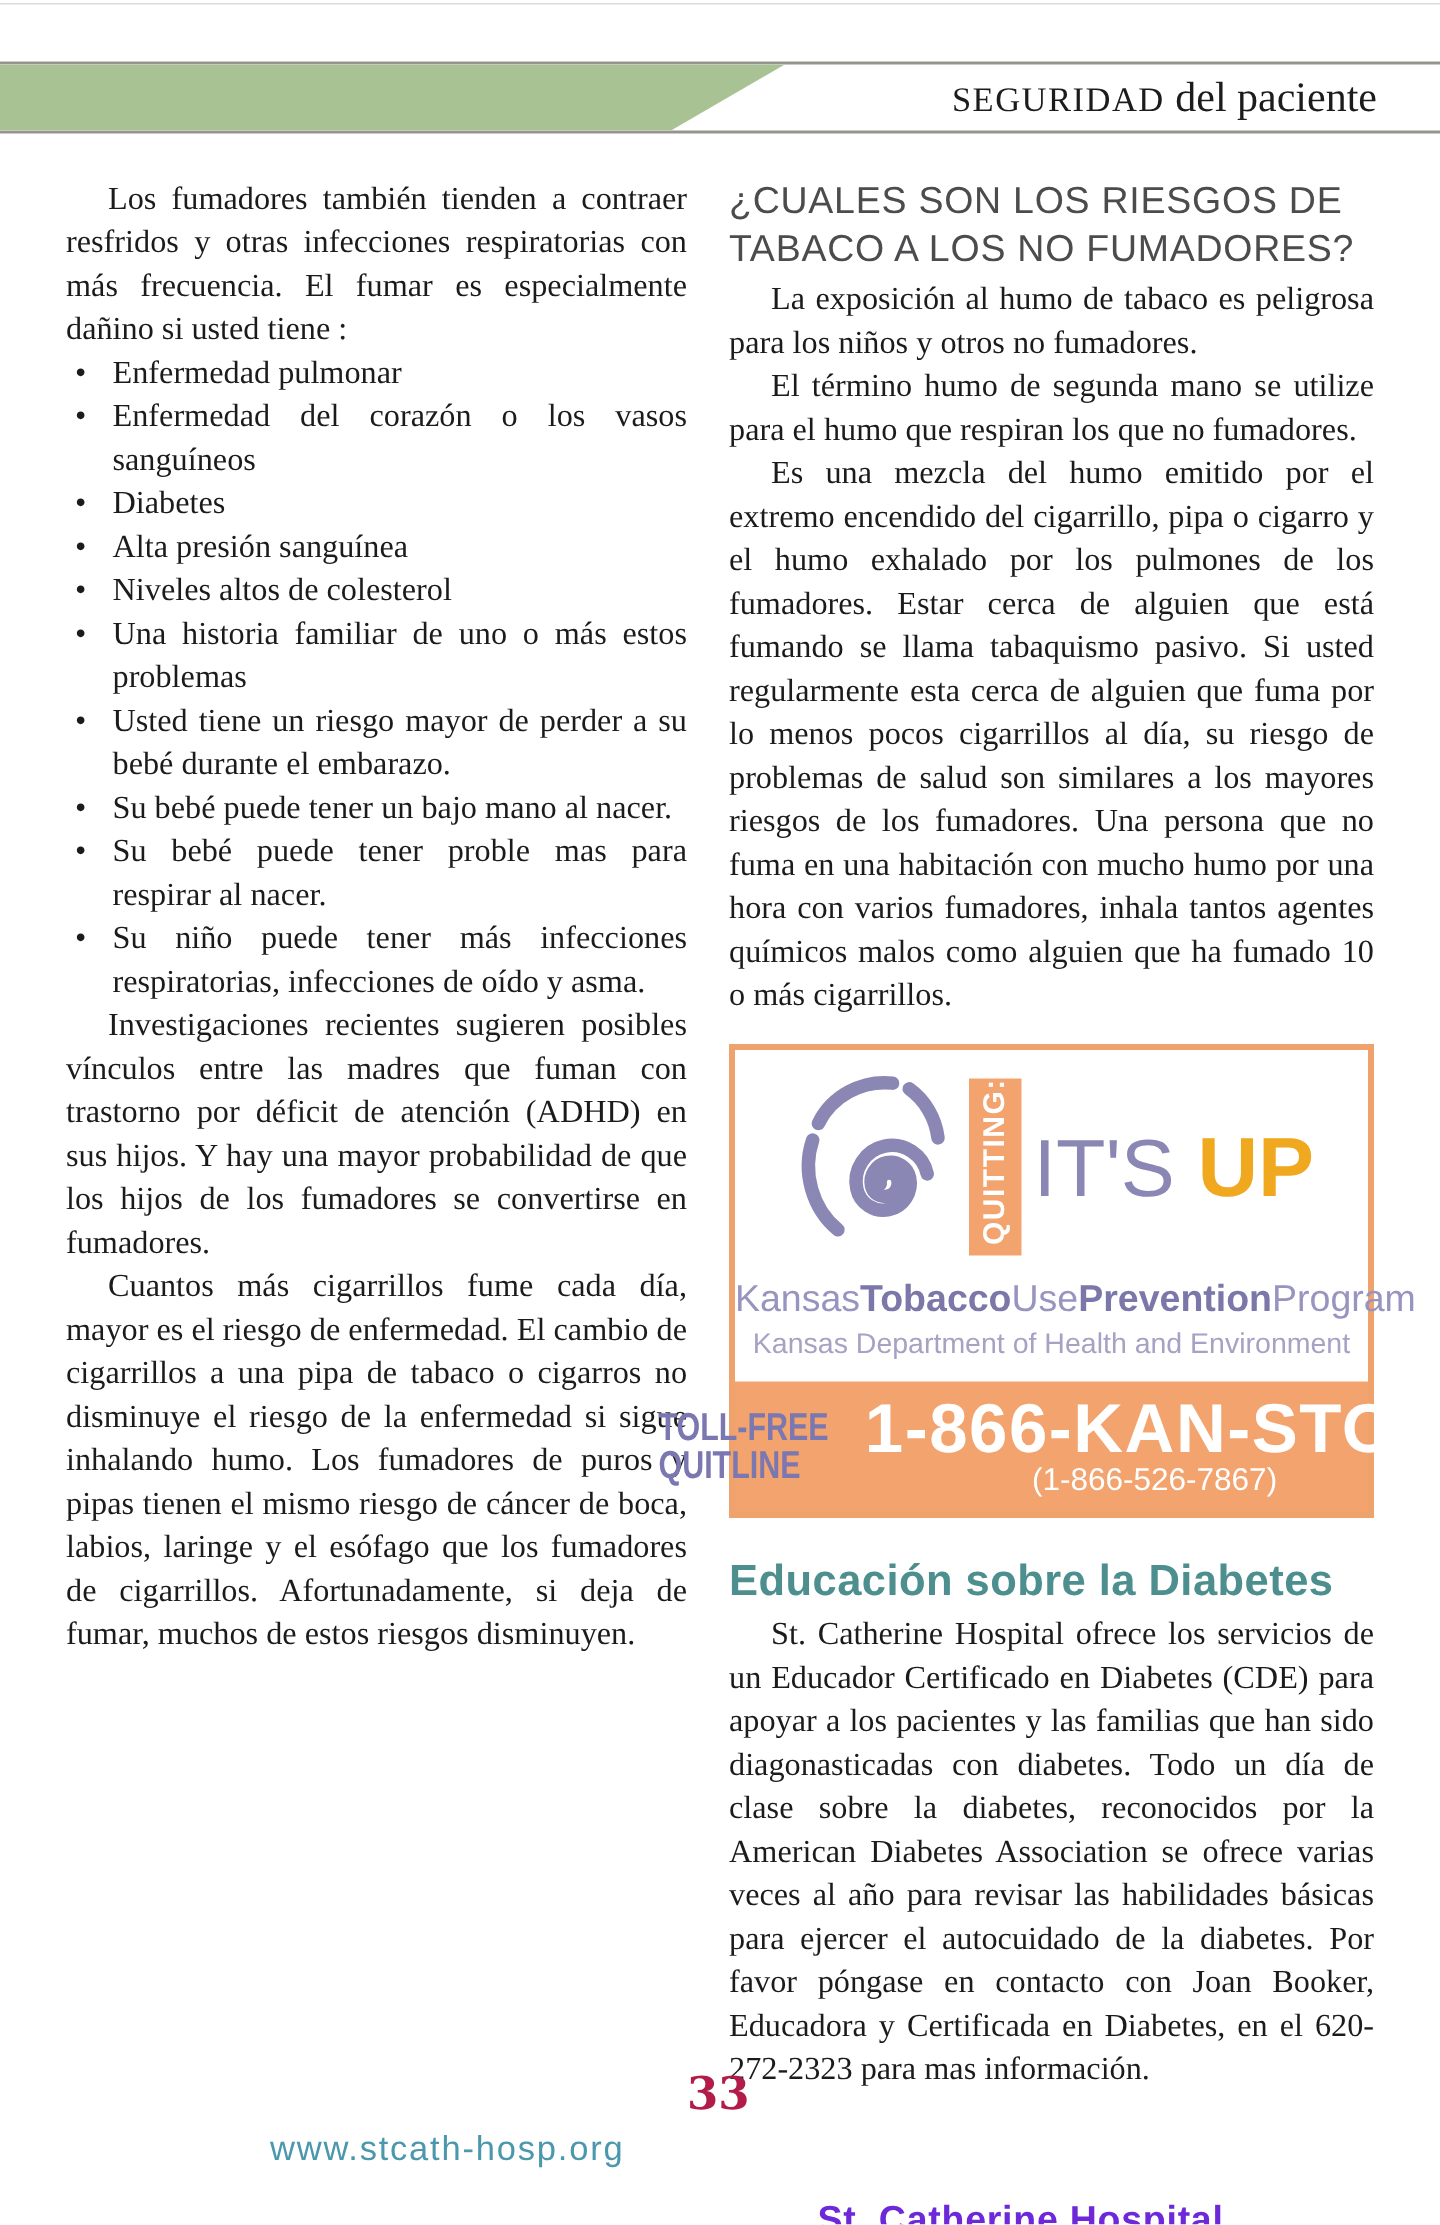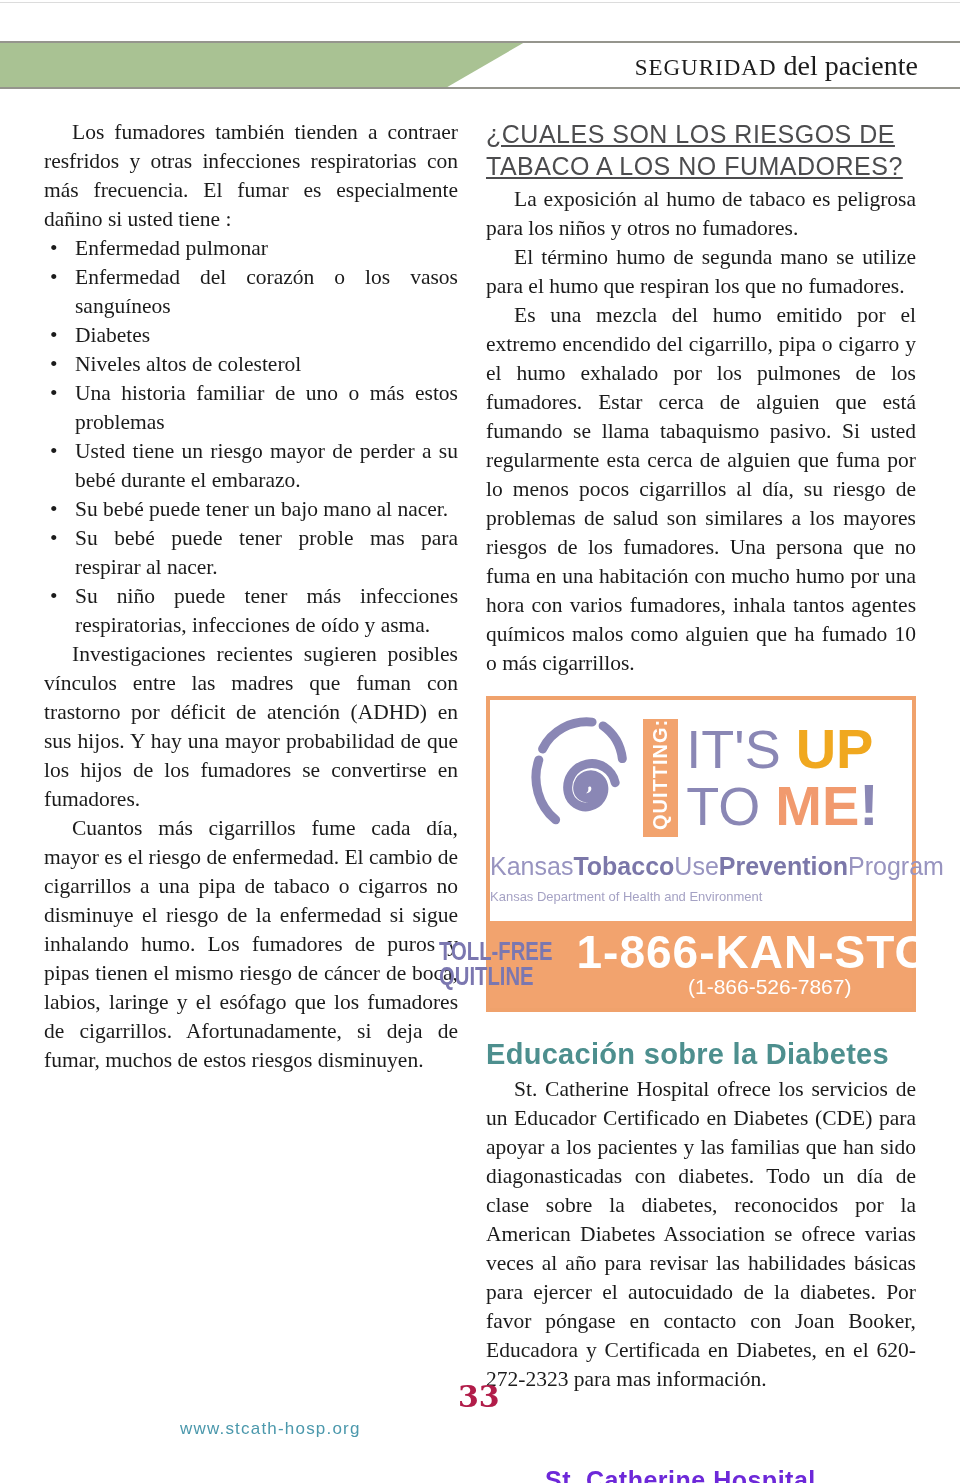--- a/index.html
+++ b/index.html
@@ -39,21 +39,20 @@
   .col-right { position:absolute; left:486px; top:118px; width:430px; }
   p.para { margin:0; text-indent:28px; }
   ul.bullets { margin:0; padding:0; list-style:none; }
   ul.bullets li { position:relative; padding-left:31px; }
   ul.bullets li::before { content:"\2022"; position:absolute; left:6px; }
   .gray-heading {
     font-family:"Liberation Sans", sans-serif;
     font-size:25px; line-height:32px; color:#4c4c4e;
     letter-spacing:0.5px; margin:0 0 3px 0; font-weight:400;
     text-align:left;
-    text-decoration:underline;
   }
   
   .ad-box {
     margin-top:18px;
     border:4px solid #f0a26c;
     background:#ffffff;
     font-family:"Liberation Sans", sans-serif;
   }
   .ad-top { display:flex; align-items:center; justify-content:center; gap:8px; padding:10px 4px 0 4px; }
   .quitting-box {
@@ -62,21 +61,21 @@
     font-weight:bold; font-size:20px; letter-spacing:1px;
     padding:7px 3px; height:104px; text-align:center;
   }
   .ad-headline { line-height:0.98; white-space:nowrap; }
   .hl-purple { color:#8a87b5; font-size:54px; font-weight:500; }
   .hl-gold   { color:#f0a81f; font-size:56px; font-weight:bold; }
   .hl-salmon { color:#f19a6e; font-size:56px; font-weight:bold; }
   .hl-bang   { color:#8a87b5; font-size:58px; font-weight:bold; }
   .ad-wordmark { text-align:left; font-size:25px; color:#9894c0; margin-top:6px; white-space:nowrap; }
   .ad-wordmark b { color:#7b77a9; }
-  .ad-subline { font-size:13px; color:#a5a2c4; margin:1px 0 10px 0; }
+  .ad-subline { text-align:center; font-size:19px; color:#a5a2c4; margin:1px 0 10px 0; }
   .ad-bar {
     background:#f2a36e; color:#ffffff;
     display:flex; align-items:center; justify-content:center;
     gap:10px; padding:8px 4px 10px 4px;
   }
   .tollfree {
     color:#7b77b0; font-weight:bold; font-size:26px; line-height:0.95;
     transform:scaleX(0.78); transform-origin:left center; white-space:nowrap;
   }
   .phone-wrap { text-align:center; margin-left:-18px; }
@@ -85,21 +84,21 @@
   
   .teal-heading {
     font-family:"Liberation Sans", sans-serif;
     font-size:29px; color:#4d8f8e; font-weight:700;
     margin:28px 0 6px 0; letter-spacing:0.3px;
   }
   
   .footer-web {
     position:absolute; left:180px; top:1419px;
     font-family:"Liberation Sans", sans-serif;
-    font-size:17px; color:#4b98ac; letter-spacing:1.2px;
+    font-size:23px; color:#4b98ac; letter-spacing:1.2px;
     text-decoration:none;
   }
   .footer-num {
     position:absolute; left:458px; top:1379px;
     font-family:"DejaVu Serif", serif;
     font-size:30px; color:#b11c49; font-weight:bold;
   }
   .footer-hosp {
     position:absolute; left:545px; top:1466px;
     font-family:"Liberation Sans", sans-serif;
@@ -117,20 +116,21 @@
     <div class="band-green"></div>
     <div class="band-title"><span class="caps">SEGURIDAD</span><span class="rest"> del paciente</span></div>
   </div>
 
   <div class="col-left body-text">
     <p class="para">Los fumadores también tienden a contraer resfridos y otras infecciones respiratorias con más frecuencia. El fumar es especialmente dañino si usted tiene :</p>
     <ul class="bullets">
       <li>Enfermedad pulmonar</li>
       <li>Enfermedad del corazón o los vasos sanguíneos</li>
       <li>Diabetes</li>
+      <li>Alta presión sanguínea</li>
       <li>Niveles altos de colesterol</li>
       <li>Una historia familiar de uno o más estos problemas</li>
     </ul>
     <ul class="bullets">
       <li>Usted tiene un riesgo mayor de perder a su bebé durante el embarazo.</li>
       <li>Su bebé puede tener un bajo mano al nacer.</li>
       <li>Su bebé puede tener proble mas para respirar al nacer.</li>
       <li>Su niño puede tener más infecciones respiratorias, infecciones de oído y asma.</li>
     </ul>
     <p class="para">Investigaciones recientes sugieren posibles vínculos entre las madres que fuman con trastorno por déficit de atención (ADHD) en sus hijos. Y hay una mayor probabilidad de que los hijos de los fumadores se convertirse en fumadores.</p>
@@ -151,21 +151,20 @@
               <path d="M24 104 A44 50 0 0 1 20 42"></path>
               <path d="M26 32 A48 46 0 0 1 80 16"></path>
               <path d="M90 22 A44 46 0 0 1 102 58"></path>
               <path d="M58 80 a6 6 0 0 1 12 0 a9 9 0 0 1 -18 0 a13 13 0 0 1 26 0 a18 18 0 0 1 -36 0 a24 24 0 0 1 48 0"></path>
             </g>
           </svg>
         </span>
         <span class="quitting-box">QUITTING:</span>
         <span class="ad-headline">
           <div><span class="hl-purple">IT'S </span><span class="hl-gold">UP</span></div>
-          <div><span class="hl-purple">TO </span><span class="hl-salmon">ME</span><span class="hl-bang">!</span></div>
         </span>
       </div>
       <div class="ad-wordmark"><span>Kansas</span><b>Tobacco</b><span>Use</span><b>Prevention</b><span>Program</span></div>
       <div class="ad-subline">Kansas Department of Health and Environment</div>
       <div class="ad-bar">
         <span class="tollfree">
           <div>TOLL-FREE</div>
           <div>QUITLINE</div>
         </span>
         <span class="phone-wrap">

